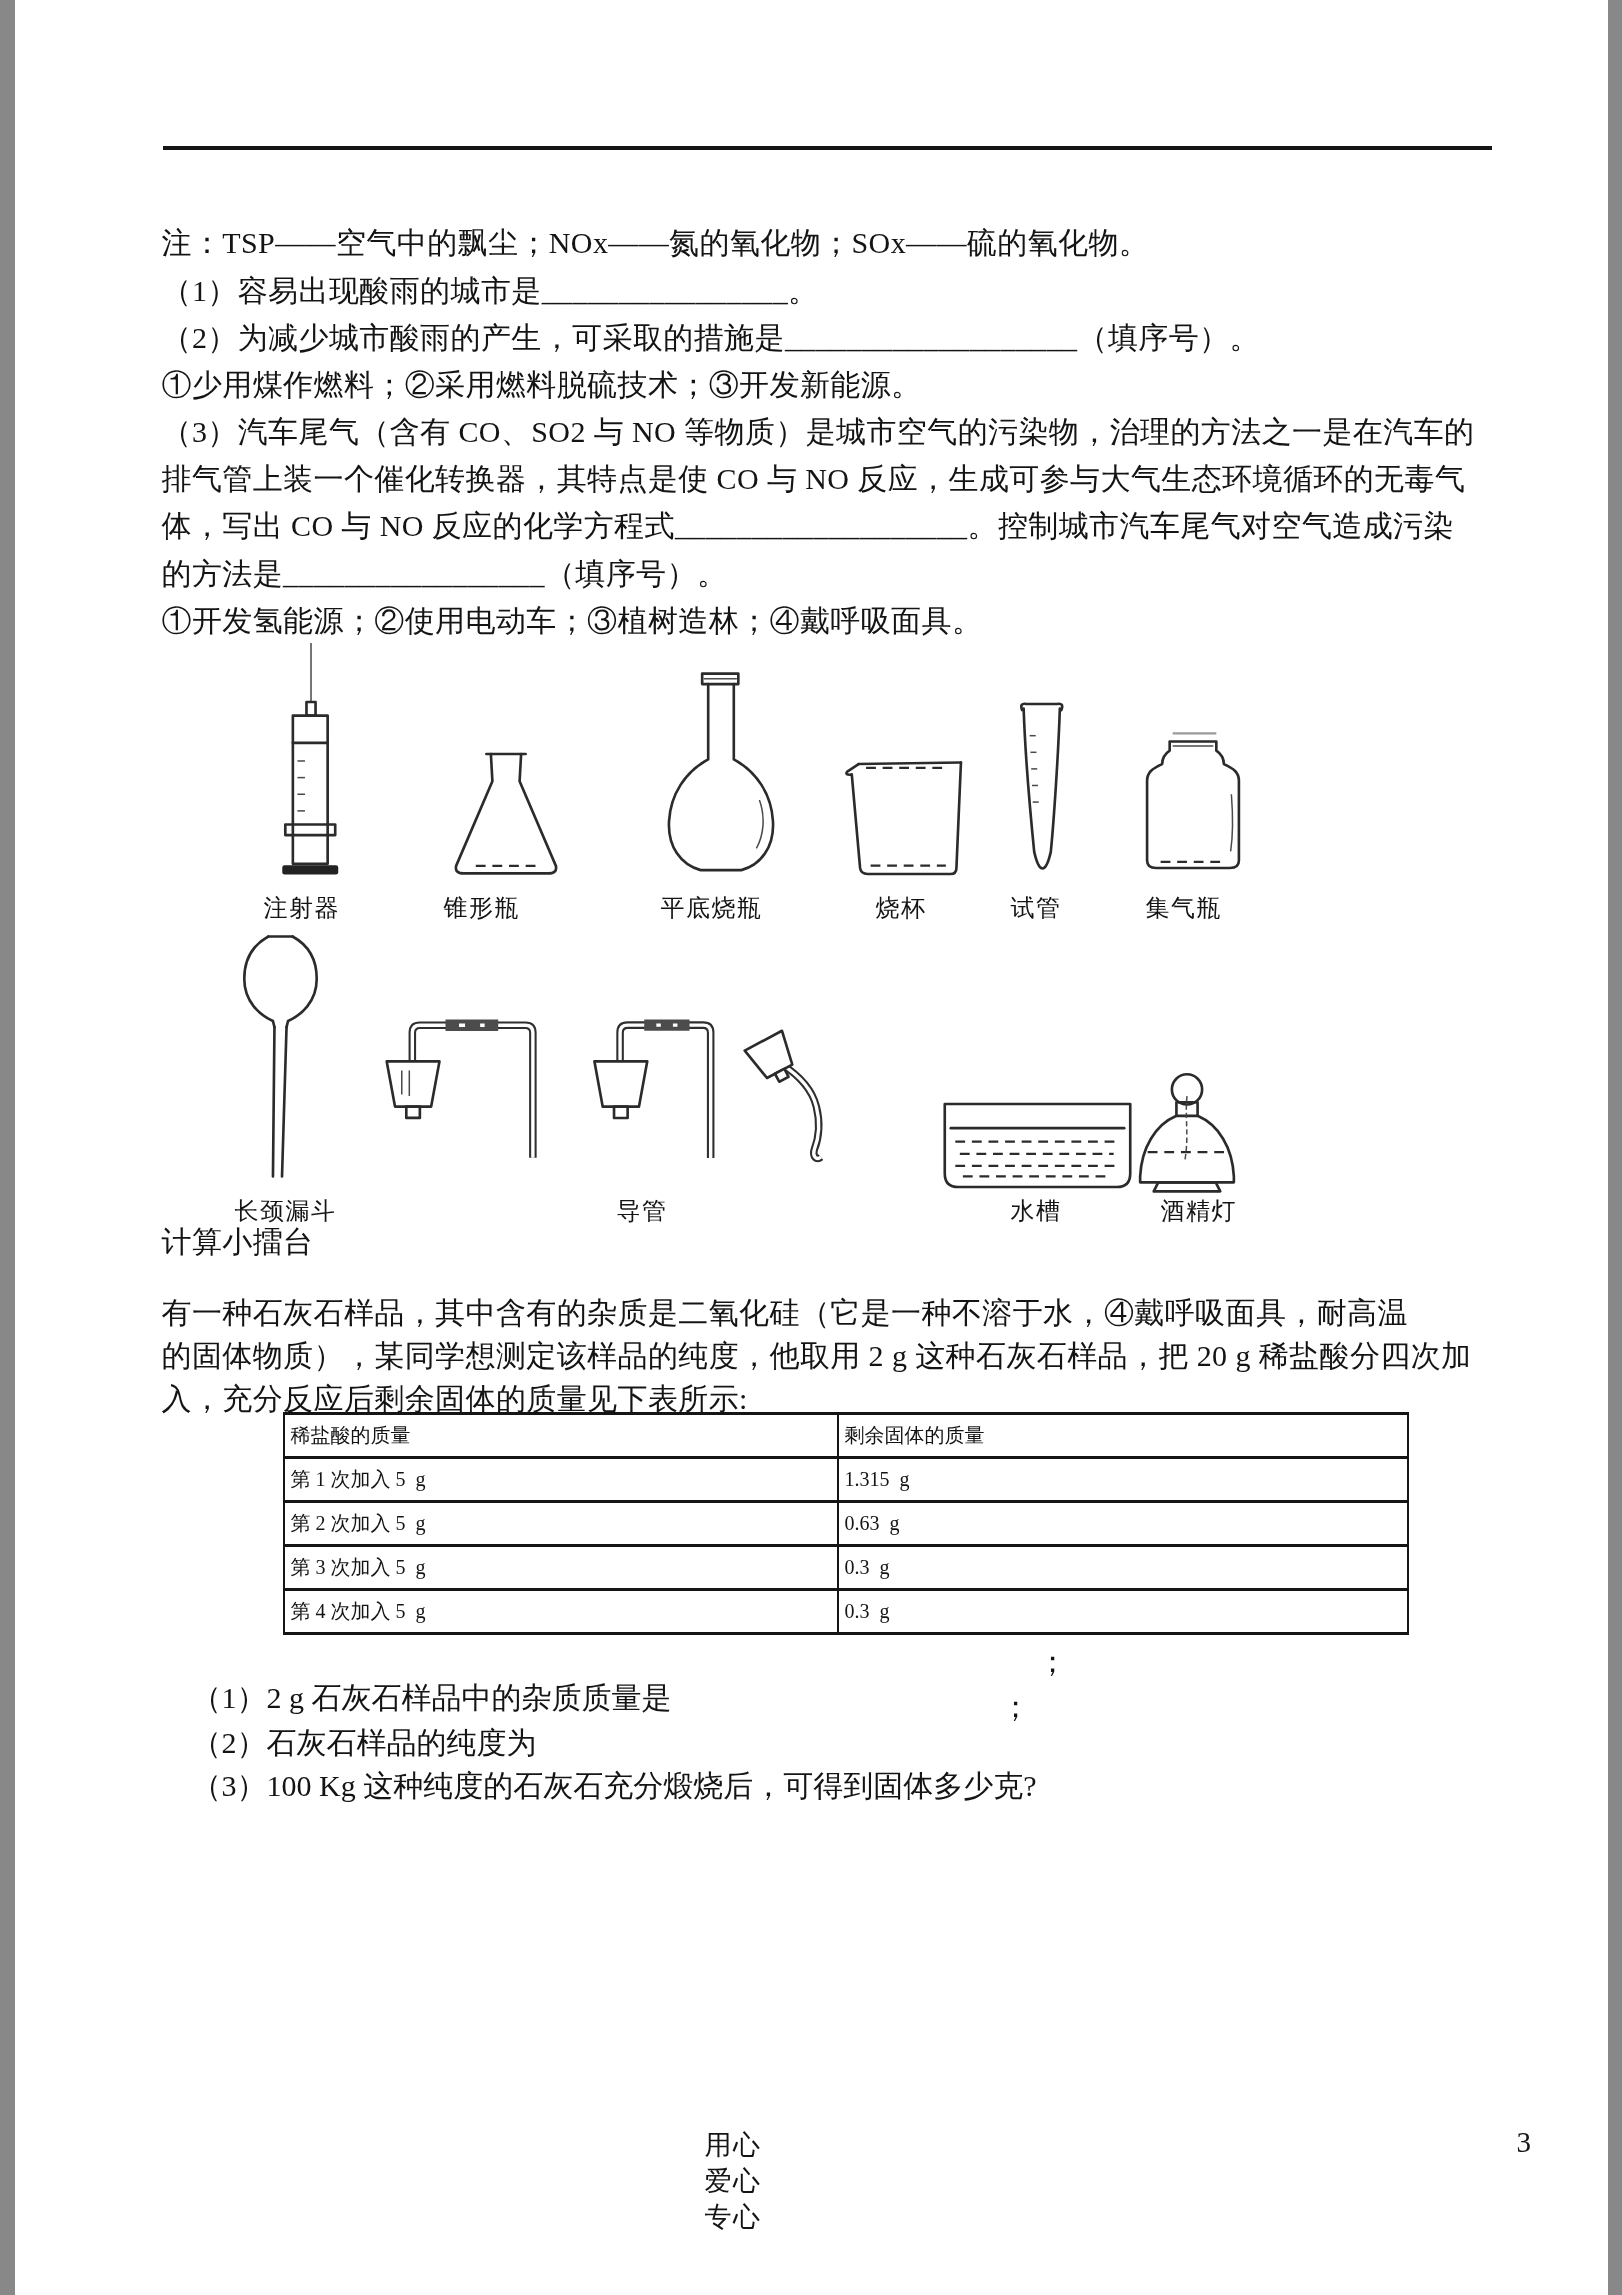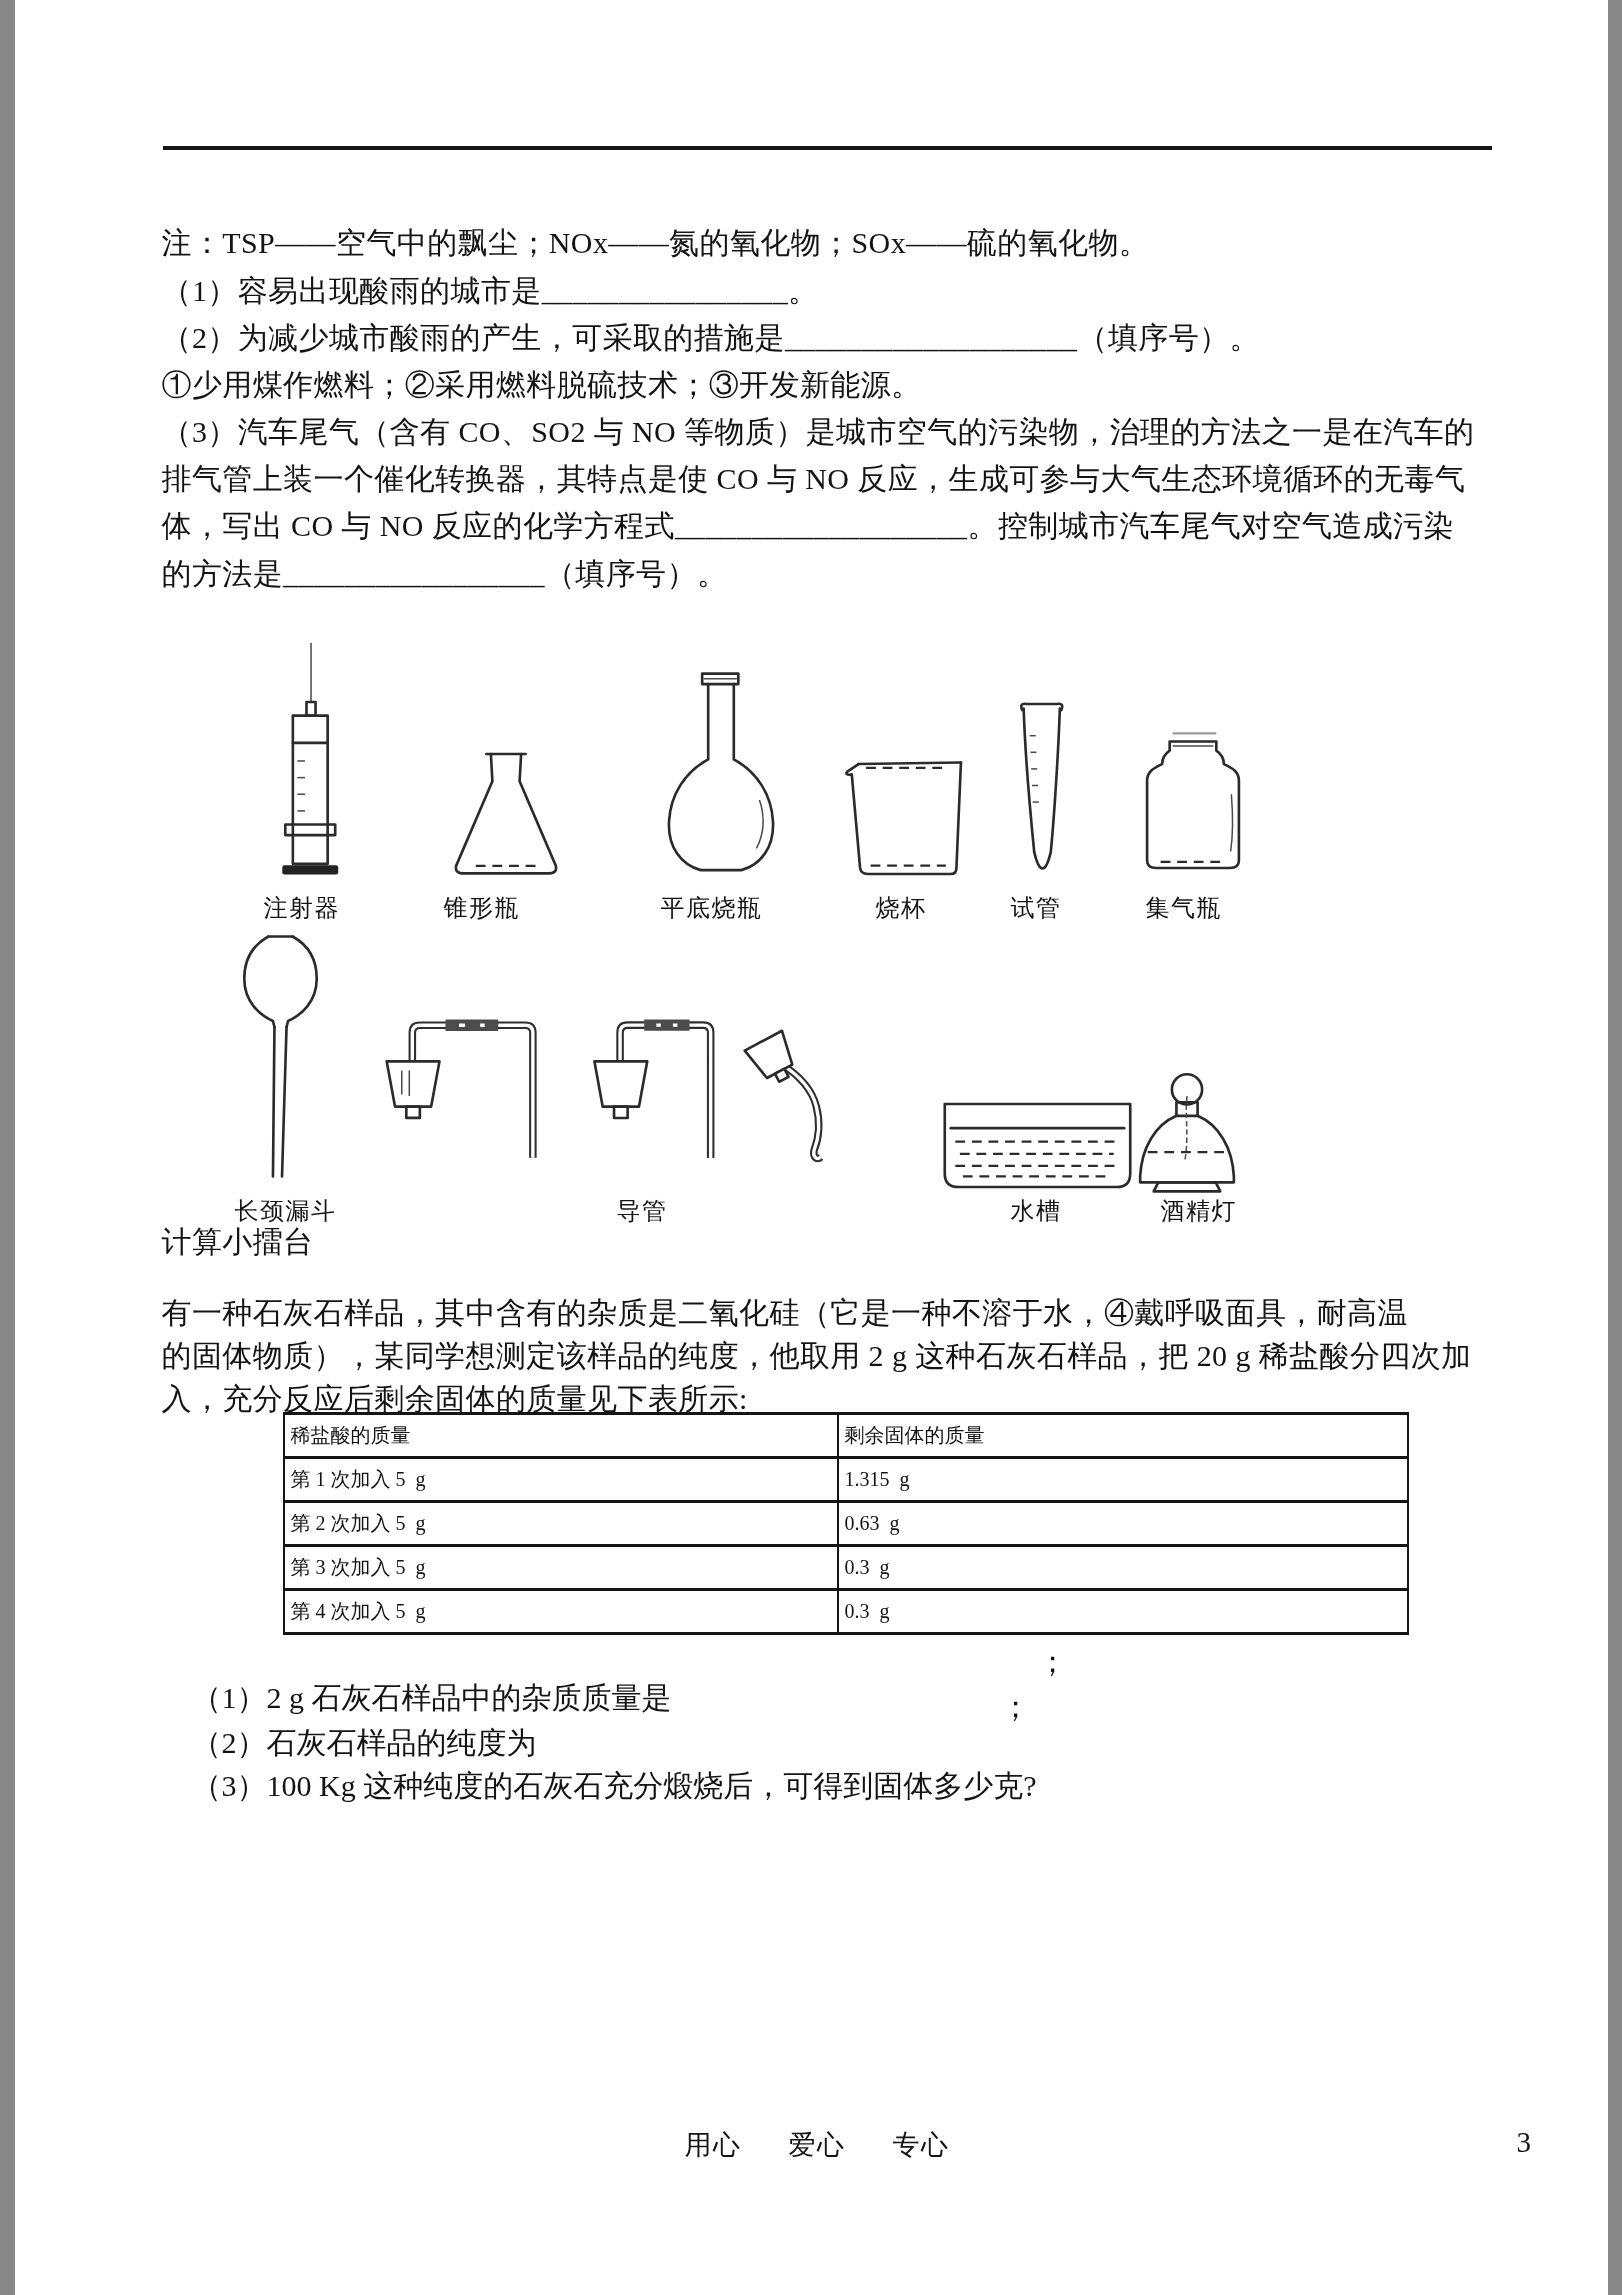--- a/index.html
+++ b/index.html
@@ -30,38 +30,39 @@
     position:absolute;left:268px;top:1412px;width:1126px;
     border-collapse:collapse;table-layout:fixed;
     font-size:20px;color:#141414;
   }
   .ftable td{
     border:3px solid #151515;border-left-width:2.3px;border-right-width:2.3px;
     height:41px;padding:0 0 0 6px;white-space:pre;vertical-align:middle;
   }
   .ftable tr td:first-child{width:546px;}
   .footer-word{font-size:27px;letter-spacing:1.5px;white-space:pre;}
-  .footer{position:absolute;left:670px;top:2127px;display:flex;gap:47px;}
+  .footer{position:absolute;left:690px;top:2127px;display:flex;flex-direction:column;}
   .pagenum{position:absolute;left:1502px;top:2126px;font-size:29px;}
 </style>
 </head>
 <body>
 
 <div class="page">
 
   <div class="top-rule"></div>
 
   <div class="tline" style="top:224px">注：TSP——空气中的飘尘；NOx——氮的氧化物；SOx——硫的氧化物。</div>
   <div class="tline" style="top:272px">（1）容易出现酸雨的城市是________________。</div>
   <div class="tline" style="top:319px">（2）为减少城市酸雨的产生，可采取的措施是___________________（填序号）。</div>
   <div class="tline" style="top:366px">①少用煤作燃料；②采用燃料脱硫技术；③开发新能源。</div>
   <div class="tline" style="top:413px">（3）汽车尾气（含有 CO、SO2 与 NO 等物质）是城市空气的污染物，治理的方法之一是在汽车的</div>
   <div class="tline" style="top:460px">排气管上装一个催化转换器，其特点是使 CO 与 NO 反应，生成可参与大气生态环境循环的无毒气</div>
   <div class="tline" style="top:555px">的方法是_________________（填序号）。</div>
   <div class="tline" style="top:507px">体，写出 CO 与 NO 反应的化学方程式___________________。控制城市汽车尾气对空气造成污染</div>
+  <div class="tline" style="top:602px">①开发氢能源；②使用电动车；③植树造林；④戴呼吸面具。</div>
 
   <svg style="left:255px;top:643px" width="79" height="242" viewBox="0 0 104 320">
     <line class="lnthin" x1="54" y1="0" x2="54" y2="78"></line>
     <path class="ln" d="M48,78 L60,78 L60,96 L48,96 Z"></path>
     <rect class="ln" x="30" y="96" width="46" height="196"></rect>
     <line class="ln" x1="30" y1="132" x2="76" y2="132"></line>
     <line class="lnthin" x1="36" y1="156" x2="46" y2="156"></line>
     <line class="lnthin" x1="36" y1="178" x2="46" y2="178"></line>
     <line class="lnthin" x1="36" y1="200" x2="46" y2="200"></line>
     <line class="lnthin" x1="36" y1="222" x2="46" y2="222"></line>

